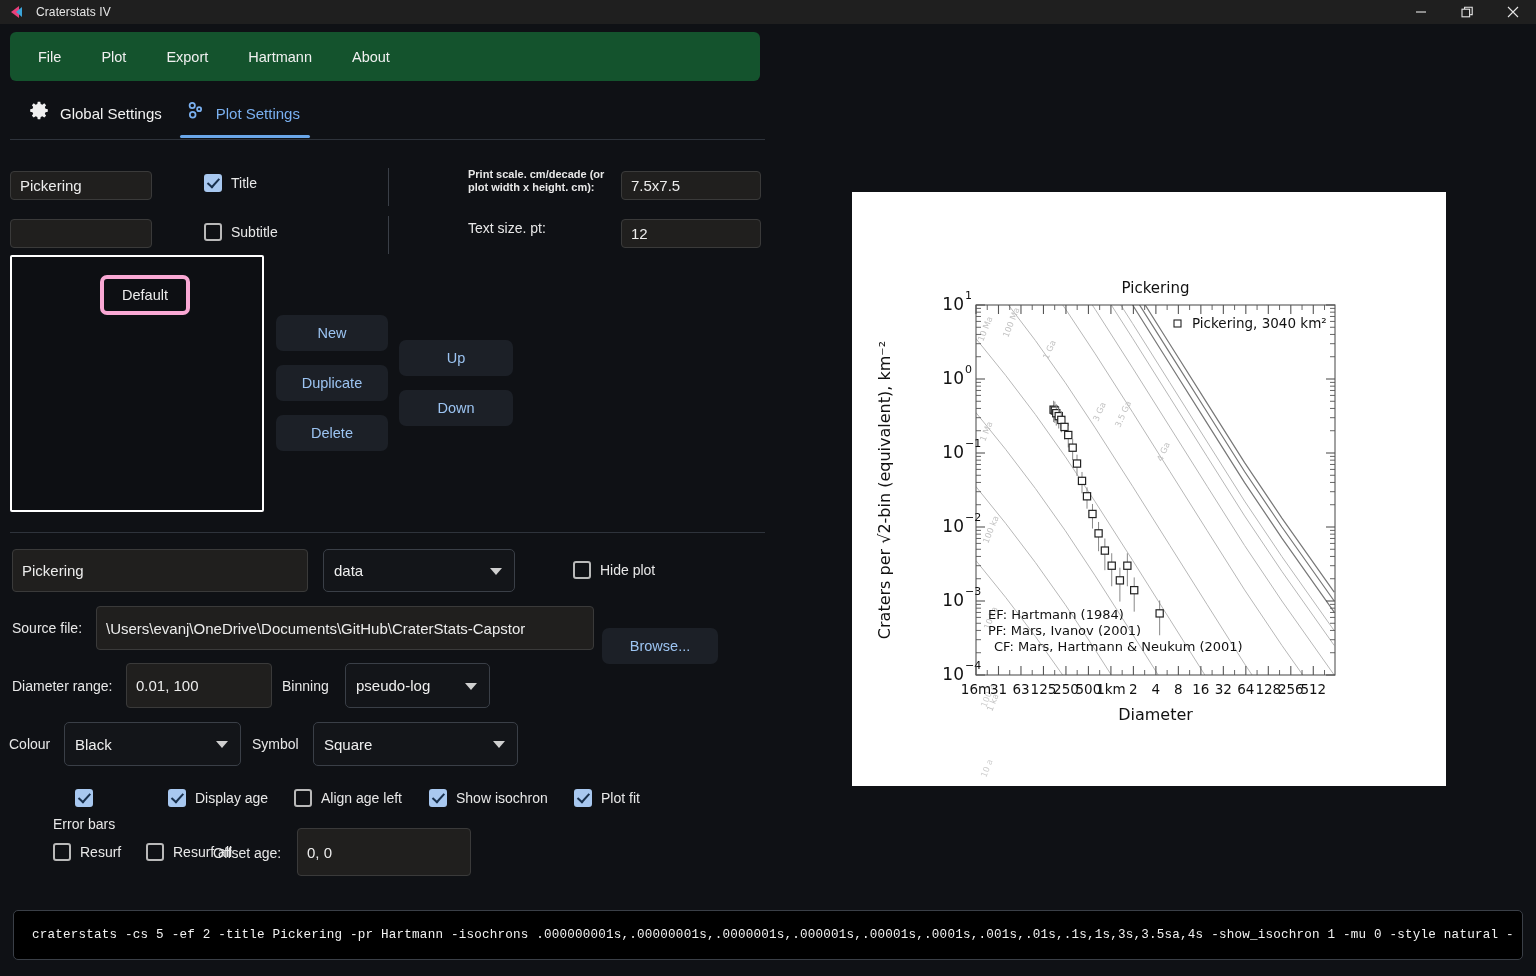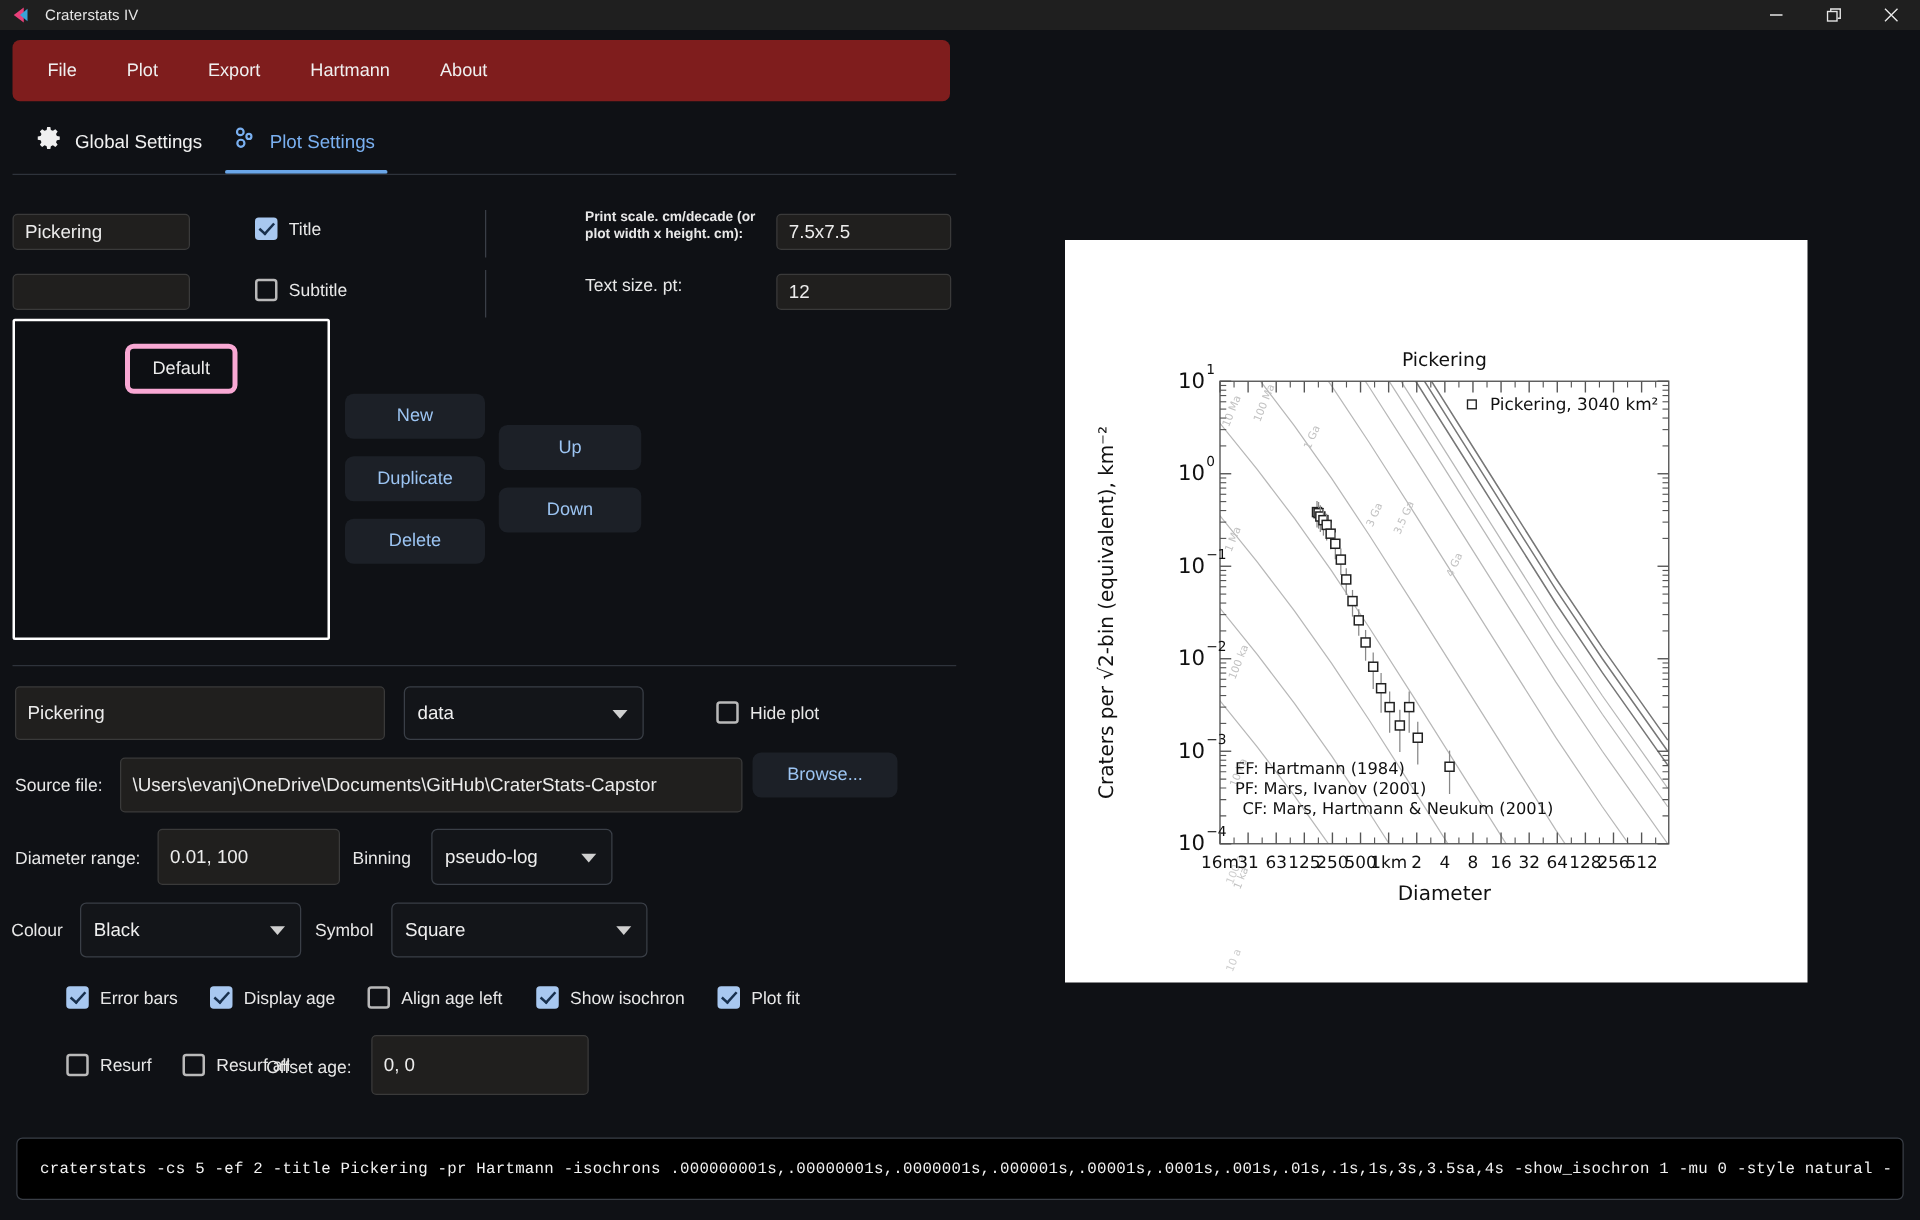--- a/index.html
+++ b/index.html
@@ -25,21 +25,21 @@
   .tb-controls { position: absolute; right: 0; top: 0; height: 24px; display: flex; }
   .tb-btn {
     width: 46px; height: 24px; display: flex; align-items: center; justify-content: center;
     color: #e6e6e6;
   }
 
   
   .menubar {
     position: absolute; left: 10px; top: 32px;
     width: 750px; height: 49px;
-    background: #7f1d1d; border-radius: 6px;
+    background: #14532d; border-radius: 6px;
     display: flex; align-items: center;
   }
   .menu-item {
     color: #f0f0f0; font-size: 14.5px;
     padding: 6px 14px; margin-left: 12px; border-radius: 4px;
   }
   .menu-item:first-child { margin-left: 14px; }
 
   
   .tabs { position: absolute; left: 20px; top: 94px; display: flex; align-items: center; }
@@ -234,42 +234,42 @@
   <span class="caret"></span>
 </div>
 
 <div class="cbrow" style="position:absolute;left:541px;top:561px;">
   <span class="cbox"></span>
   <span class="lbl">Hide plot</span>
 </div>
 
 <div class="lbl" style="position:absolute;left:12px;top:620px;">Source file:</div>
 <input class="tfield" style="position: absolute; left: 96px; top: 606px; width: 498px; height: 44px;" value="\Users\evanj\OneDrive\Documents\GitHub\CraterStats-Capstor">
-<button class="btn" style="position:absolute;left:602px;top:602px;width:116px;height:36px;">Browse...</button>
+<button class="btn" style="position:absolute;left:602px;top:628px;width:116px;height:36px;">Browse...</button>
 
 <div class="lbl" style="position:absolute;left:12px;top:678px;">Diameter range:</div>
 <input class="tfield" style="position: absolute; left: 126px; top: 663px; width: 146px; height: 45px;" value="0.01, 100">
 <div class="lbl" style="position:absolute;left:282px;top:678px;">Binning</div>
 <div class="sel" style="position:absolute;left:345px;top:663px;width:145px;height:45px;">
   <span>pseudo-log</span>
   <span class="caret"></span>
 </div>
 
 <div class="lbl" style="position:absolute;left:9px;top:736px;">Colour</div>
 <div class="sel" style="position:absolute;left:64px;top:722px;width:177px;height:44px;">
   <span>Black</span>
   <span class="caret"></span>
 </div>
 <div class="lbl" style="position:absolute;left:252px;top:736px;">Symbol</div>
 <div class="sel" style="position:absolute;left:313px;top:722px;width:205px;height:44px;">
   <span>Square</span>
   <span class="caret"></span>
 </div>
 
-<div class="cbrow" style="position:absolute;left:21px;top:789px;">
+<div class="cbrow" style="position:absolute;left:21px;top:789px;flex-direction:column;">
   <span class="cbox on"></span>
   <span class="lbl">Error bars</span>
 </div>
 <div class="cbrow" style="position:absolute;left:136px;top:789px;">
   <span class="cbox on"></span>
   <span class="lbl">Display age</span>
 </div>
 <div class="cbrow" style="position:absolute;left:262px;top:789px;">
   <span class="cbox"></span>
   <span class="lbl">Align age left</span>

